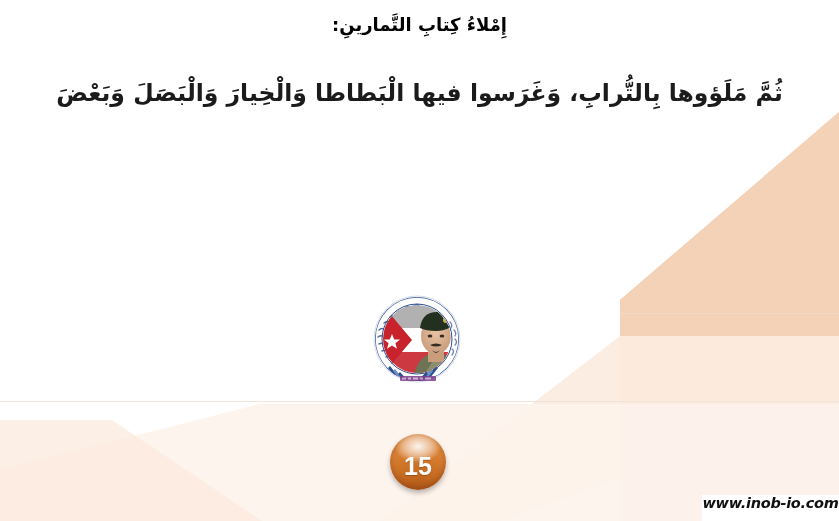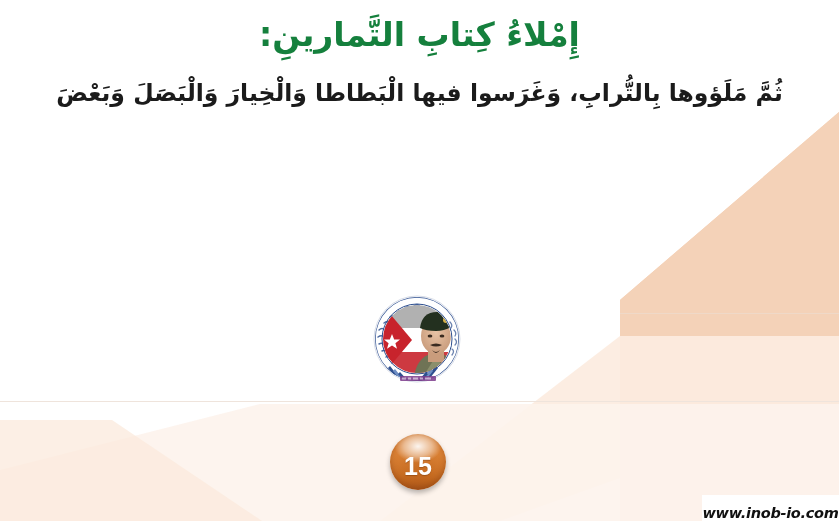--- a/index.html
+++ b/index.html
@@ -25,22 +25,22 @@
   }
 
   
   #title {
     position: absolute;
     top: 14px;
     left: 0;
     width: 839px;
     text-align: center;
     direction: rtl;
-    color: #15803d;
-    font-size: 33px;
+    color: #000000;
+    font-size: 18px;
     line-height: 1.25;
     font-weight: 700;
     font-family: "DejaVu Sans", "Liberation Sans", sans-serif;
     letter-spacing: 0.5px;
     white-space: nowrap;
   }
 
   
   #body-text {
     position: absolute;
@@ -102,21 +102,21 @@
 
   
   #watermark {
     position: absolute;
     right: 0;
     bottom: 0;
     width: 137px;
     height: 26px;
     background: #ffffff;
     display: flex;
-    align-items: flex-end;
+    align-items: flex-start;
     justify-content: center;
   }
   #watermark .wm-text {
     color: #111111;
     font-size: 14.5px;
     font-style: italic;
     font-weight: 700;
     font-family: "DejaVu Sans", "Liberation Sans", sans-serif;
     letter-spacing: -0.3px;
     white-space: nowrap;

